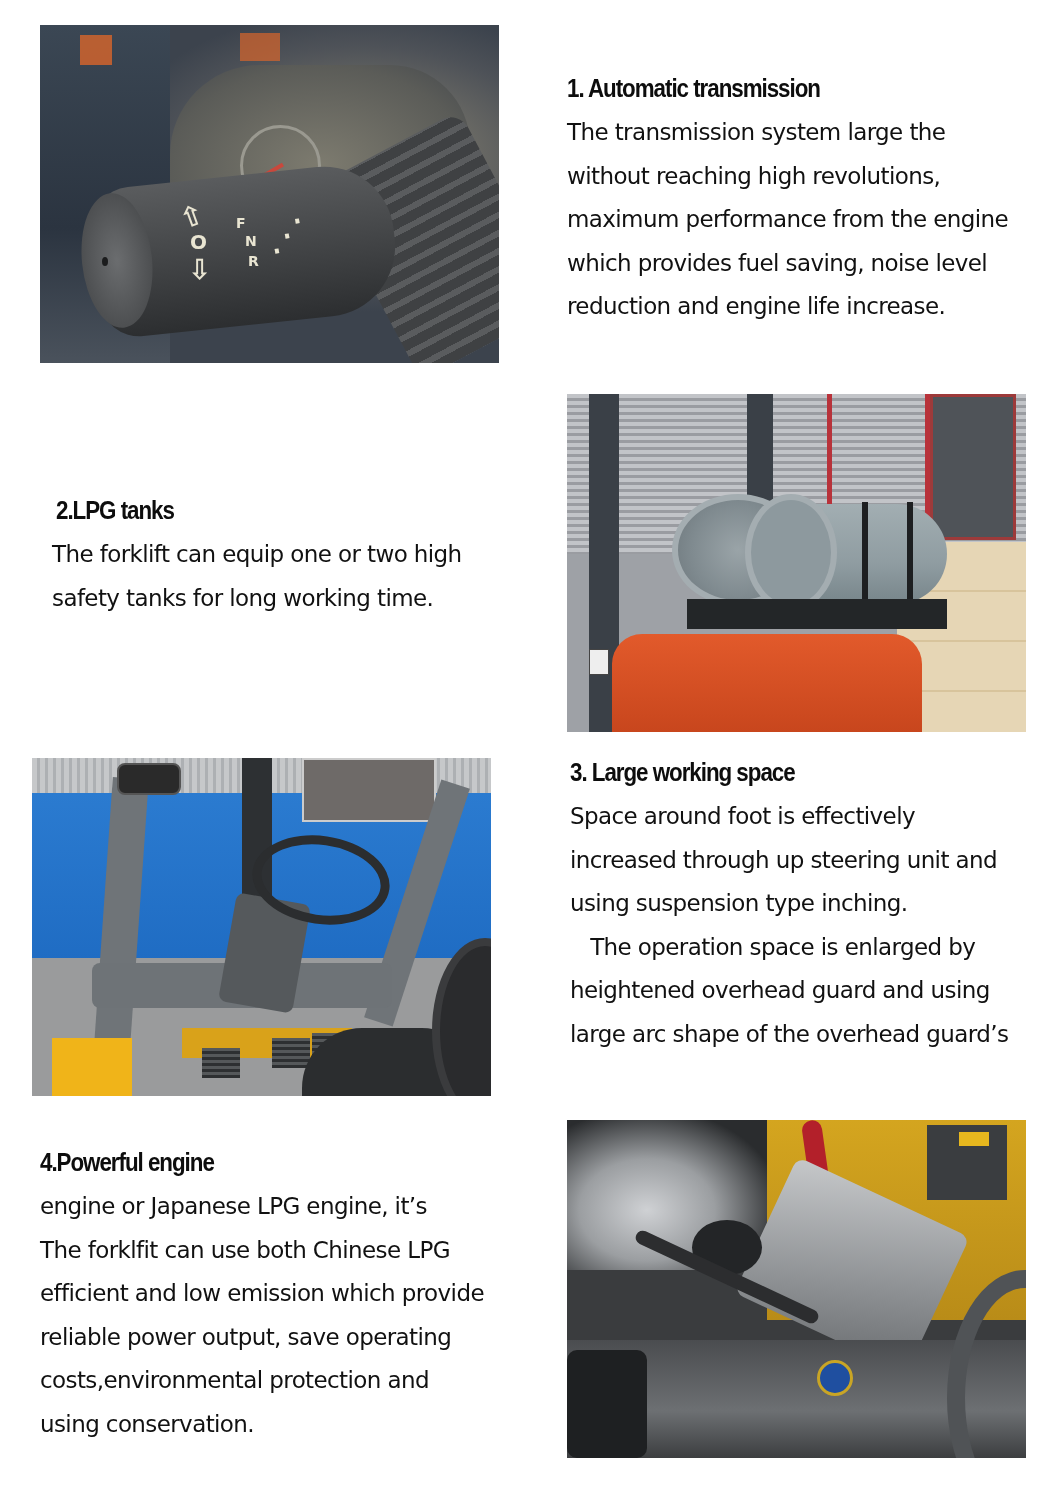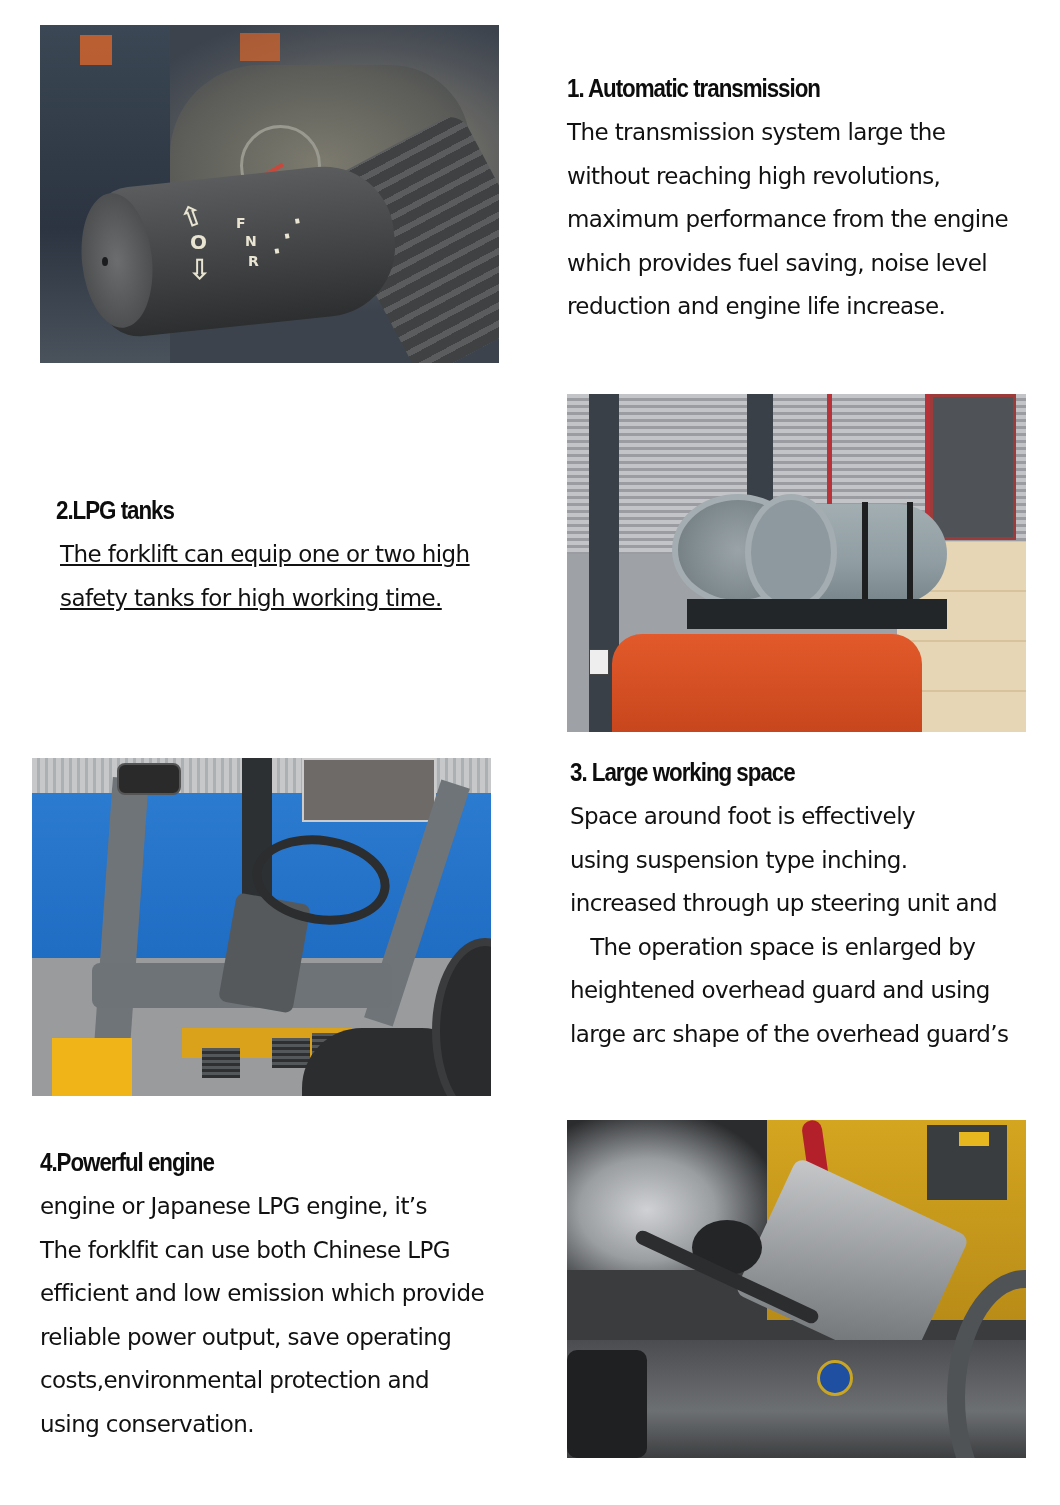--- a/index.html
+++ b/index.html
@@ -116,23 +116,23 @@
 <div class="title" style="left:567px;top:73px;">1. Automatic transmission</div>
 <div class="body" style="left:567px;top:111px;">
   <div>The transmission system large the</div>
   <div>without reaching high revolutions,</div>
   <div>maximum performance from the engine</div>
   <div>which provides fuel saving, noise level</div>
   <div>reduction and engine life increase.</div>
 </div>
 
 <div class="title" style="left:56px;top:495px;">2.LPG tanks</div>
-<div class="body" style="left:60px;top:533px;text-decoration:underline;">
+<div class="body" style="left:52px;top:533px;">
   <div>The forklift can equip one or two high</div>
-  <div>safety tanks for high working time.</div>
+  <div>safety tanks for long working time.</div>
 </div>
 
 <div class="photo" id="p2">
   <div class="shutter"></div>
   <div class="redframe" style="left:260px;"></div>
   <div class="redframe" style="left:358px;"></div>
   <div class="window"></div>
   <div class="crate"></div>
   <div class="mast"></div>
   <div class="mast2"></div>
@@ -164,22 +164,22 @@
   <div class="pedal" style="left:170px;top:290px;"></div>
   <div class="pedal" style="left:240px;top:280px;"></div>
   <div class="pedal" style="left:280px;top:275px;"></div>
   <div class="seat"></div>
   <div class="tire"></div>
 </div>
 
 <div class="title" style="left:570px;top:757px;">3. Large working space</div>
 <div class="body" style="left:570px;top:795px;">
   <div>Space around foot is effectively</div>
+  <div>increased through up steering unit and</div>
   <div>using suspension type inching.</div>
-  <div>increased through up steering unit and</div>
   <div style="white-space:pre;">   The operation space is enlarged by</div>
   <div>heightened overhead guard and using</div>
   <div>large arc shape of the overhead guard’s</div>
 </div>
 
 <div class="title" style="left:40px;top:1147px;">4.Powerful engine</div>
 <div class="body" style="left:40px;top:1185px;">
   <div>engine or Japanese LPG engine, it’s</div>
   <div>The forklfit can use both Chinese LPG</div>
   <div>efficient and low emission which provide</div>

